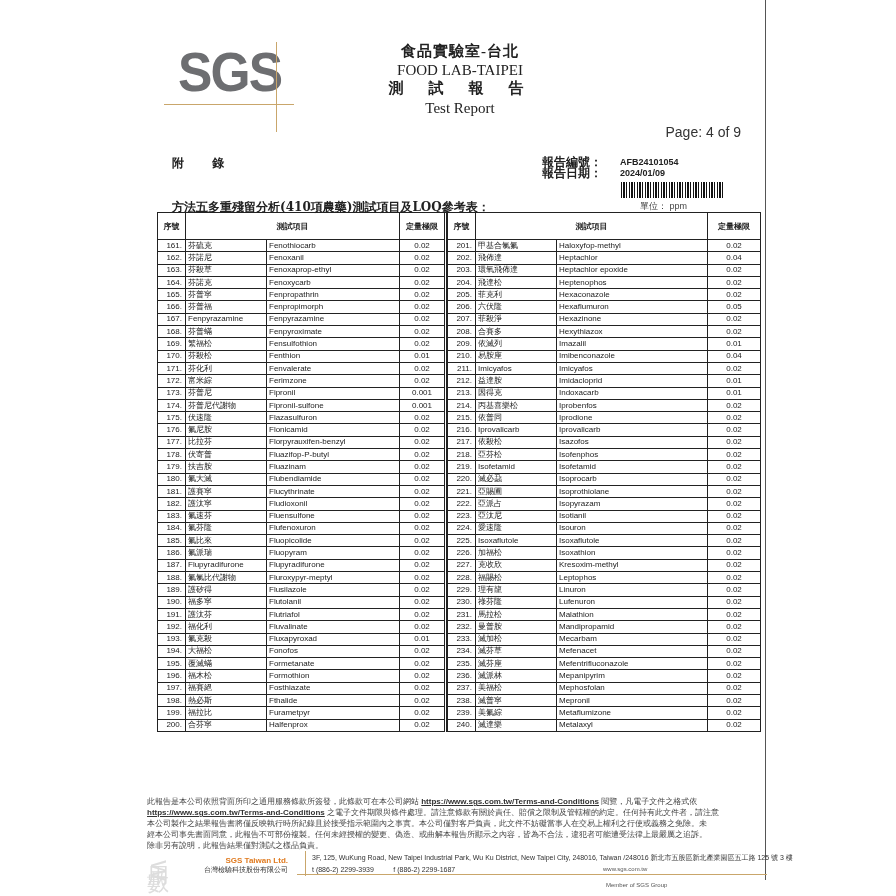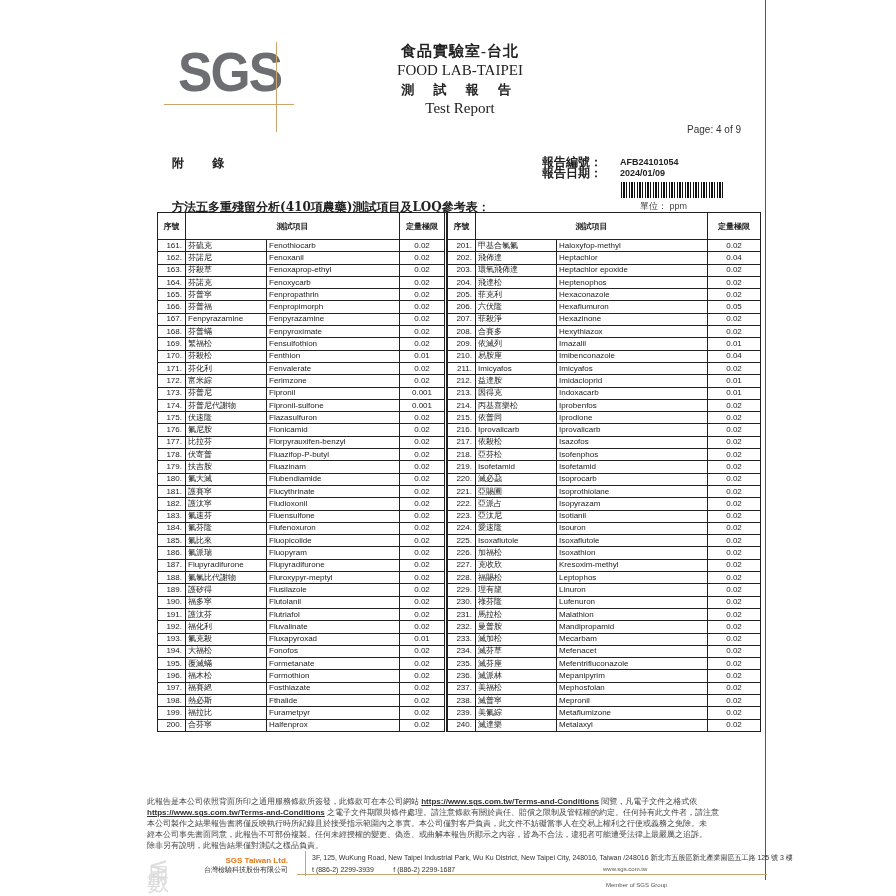--- a/index.html
+++ b/index.html
@@ -5,22 +5,22 @@
   html, body { margin: 0; padding: 0; background: #ffffff; }
   body { width: 896px; height: 896px; position: relative; overflow: hidden; font-family: "Liberation Sans", "DejaVu Sans", sans-serif; color: #222; }
   .page-rule { position: absolute; left: 765px; top: 0; width: 1px; height: 880px; background: #555; }
   .logo { position: absolute; left: 170px; top: 42px; width: 110px; height: 60px; text-align: right; }
   .logo-text { position: absolute; left: 8px; top: 2px; font-family: "Liberation Sans", sans-serif; font-weight: bold; font-size: 56px; letter-spacing: -2px; color: #6d6e71; transform: scaleX(0.92); transform-origin: left; line-height: 56px; }
   .logo-hline { position: absolute; left: -6px; top: 62px; width: 130px; height: 1px; background: #c9a66b; }
   .logo-vline { position: absolute; left: 106px; top: 0px; width: 1px; height: 90px; background: #c9a66b; }
   .hdr { position: absolute; left: 350px; top: 42px; width: 220px; text-align: center; font-family: "Liberation Serif", serif; color: #222; }
   .hdr .zh { font-weight: bold; font-size: 15px; line-height: 19px; letter-spacing: 1px; }
   .hdr .en { font-size: 15px; line-height: 19px; }
-  .hdr .zh2 { font-weight: bold; font-size: 13px; line-height: 19px; letter-spacing: 8px; }
-  .page-no { position: absolute; right: 155px; top: 124px; font-size: 10px; color: #333; }
+  .hdr .zh2 { font-weight: bold; font-size: 15px; line-height: 19px; letter-spacing: 8px; font-family: Liberation Mono, monospace; }
+  .page-no { position: absolute; right: 155px; top: 124px; font-size: 14px; color: #333; }
   .annex { position: absolute; left: 172px; top: 155px; font-weight: bold; font-size: 12px; letter-spacing: 12px; font-family: "DejaVu Serif", serif; text-align: center; }
   .meta { position: absolute; left: 542px; top: 157px; font-size: 9px; font-weight: bold; }
   .meta .row { display: flex; height: 11px; line-height: 11px; }
   .meta .k { width: 78px; font-size: 12px; }
   .barcode { position: absolute; left: 621px; top: 182px; width: 102px; height: 16px;
     background: repeating-linear-gradient(90deg, #111 0 1px, #fff 1px 2px, #111 2px 4px, #fff 4px 5px, #111 5px 6px, #fff 6px 8px); }
   .unit { position: absolute; left: 640px; top: 200px; font-size: 9px; color: #444; }
   .tbl-title { position: absolute; left: 172px; top: 199px; font-size: 12px; font-weight: bold; text-decoration: underline; font-family: "DejaVu Serif", serif; }
   .tables { position: absolute; left: 157px; top: 212px; display: flex; justify-content: space-between; }
   table { border-collapse: collapse; font-size: 8px; }

